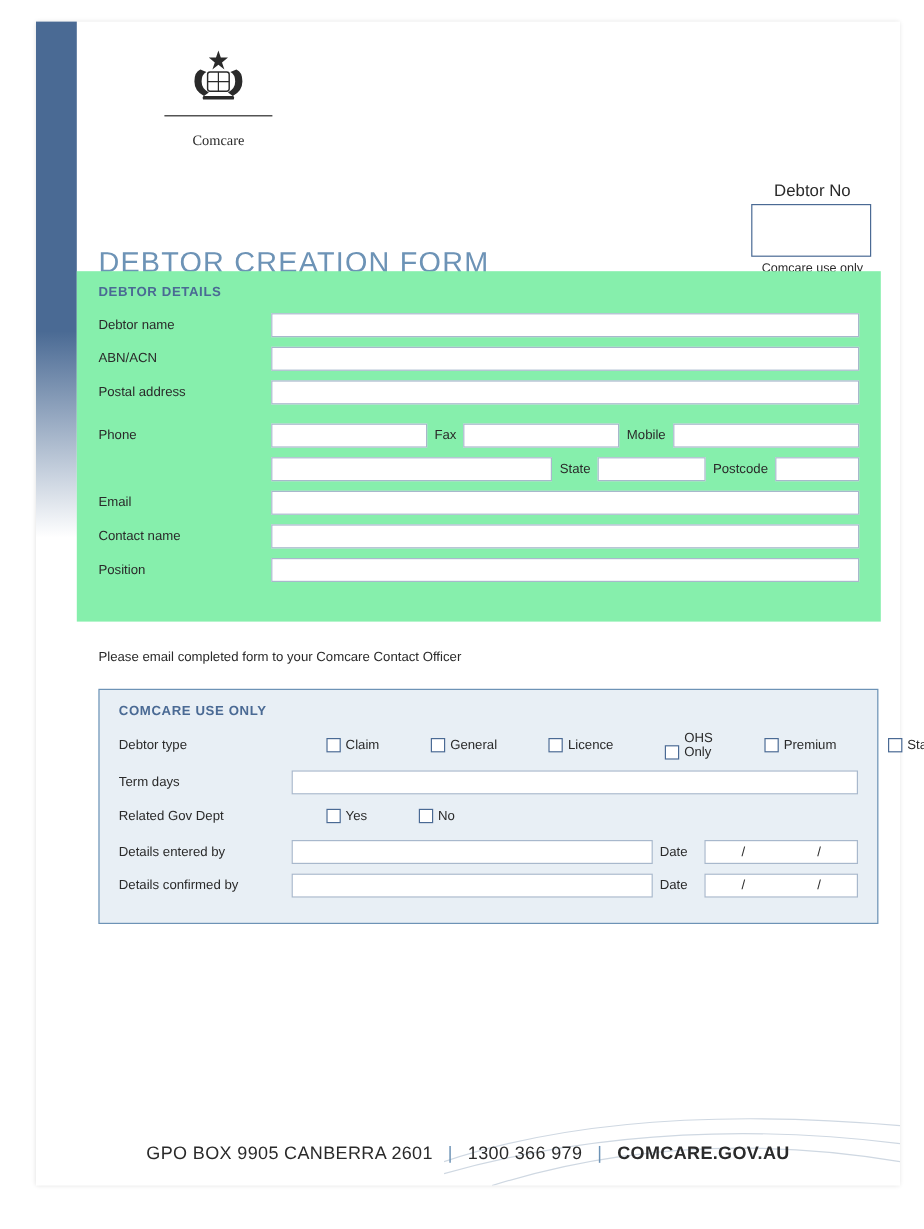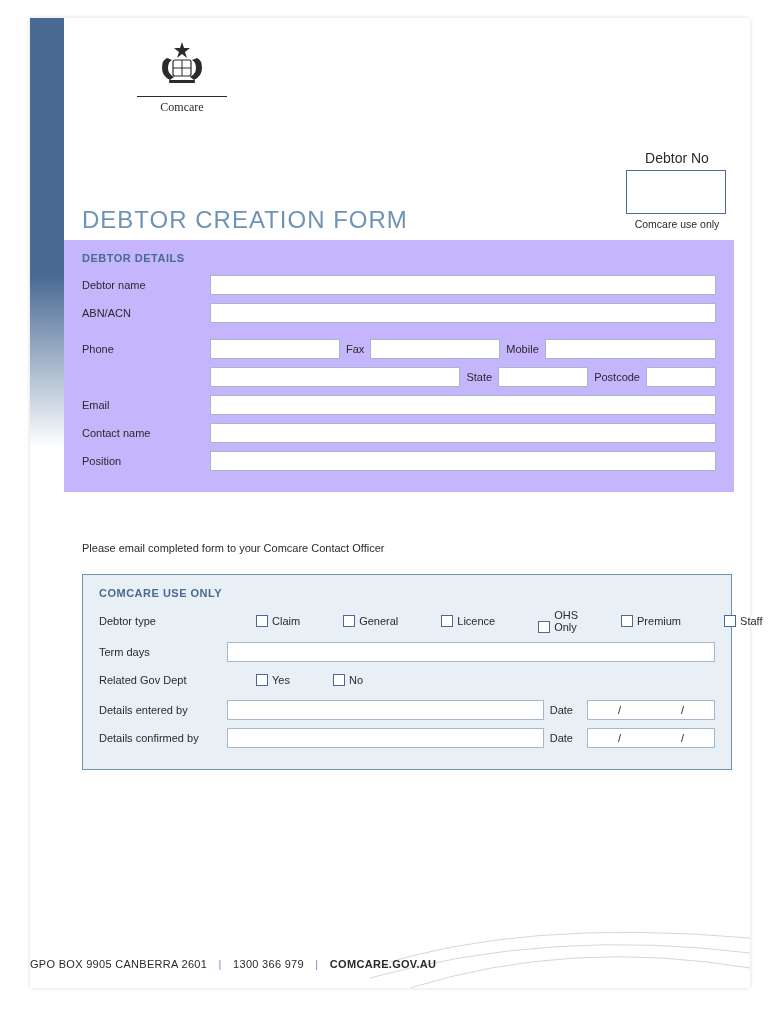--- a/index.html
+++ b/index.html
@@ -45,21 +45,21 @@
     color: #2a2a2a;
   }
   .gov-sub {
     text-align: center;
     font-size: 12px;
     font-family: "Times New Roman", serif;
     color: #2a2a2a;
     border-top: 1px solid #2a2a2a;
     width: 90px;
     margin: 3px auto 0 auto;
-    padding-top: 3px;
+    padding-top: 13px;
   }
   .debtor-no-block {
     position: absolute;
     top: 132px;
     right: 22px;
     width: 102px;
     text-align: center;
   }
   .debtor-no-label {
     font-size: 14px;
@@ -81,41 +81,41 @@
     position: absolute;
     top: 188px;
     left: 52px;
     font-size: 24px;
     font-weight: 300;
     letter-spacing: 1px;
     color: #6d93b6;
   }
   .details-panel {
     position: absolute;
-    top: 222px;
+    top: 208px;
     left: 34px;
     width: 670px;
-    background: #c4b5fd;
-    padding: 12px 18px 14px 18px;
+    background: #86efac;
+    padding: 12px 18px 26px 18px;
   }
   .section-title {
     font-size: 11px;
     font-weight: bold;
     color: #4a6a94;
     letter-spacing: 0.5px;
     margin-bottom: 10px;
   }
   .row {
     display: flex;
     align-items: center;
     margin-bottom: 6px;
     min-height: 22px;
   }
   .lbl {
-    width: 128px;
+    width: 144px;
     font-size: 11px;
     color: #2a2a2a;
     flex-shrink: 0;
   }
   .lbl-inline {
     font-size: 11px;
     color: #2a2a2a;
     padding: 0 6px;
     flex-shrink: 0;
   }
@@ -176,22 +176,22 @@
     justify-content: space-around;
     font-size: 11px;
     color: #2a2a2a;
     margin-left: 8px;
   }
   .footer {
     position: absolute;
     bottom: 18px;
     left: 0;
     width: 100%;
-    text-align: left;
-    font-size: 11px;
+    text-align: center;
+    font-size: 15px;
     color: #2a2a2a;
     letter-spacing: 0.3px;
   }
   .footer .sep {
     color: #6d93b6;
     padding: 0 8px;
   }
   .footer .bold { font-weight: bold; }
   .swoosh {
     position: absolute;
@@ -235,20 +235,24 @@
     <div class="section-title">DEBTOR DETAILS</div>
 
     <div class="row">
       <div class="lbl">Debtor name</div>
       <div class="fld"></div>
     </div>
     <div class="row">
       <div class="lbl">ABN/ACN</div>
       <div class="fld"></div>
     </div>
+    <div class="row">
+      <div class="lbl">Postal address</div>
+      <div class="fld"></div>
+    </div>
     <div class="row gap-row">
       <div class="lbl">Phone</div>
       <div class="fld fld-md"></div>
       <div class="lbl-inline">Fax</div>
       <div class="fld fld-md"></div>
       <div class="lbl-inline">Mobile</div>
       <div class="fld"></div>
     </div>
     <div class="row">
       <div class="lbl"></div>

